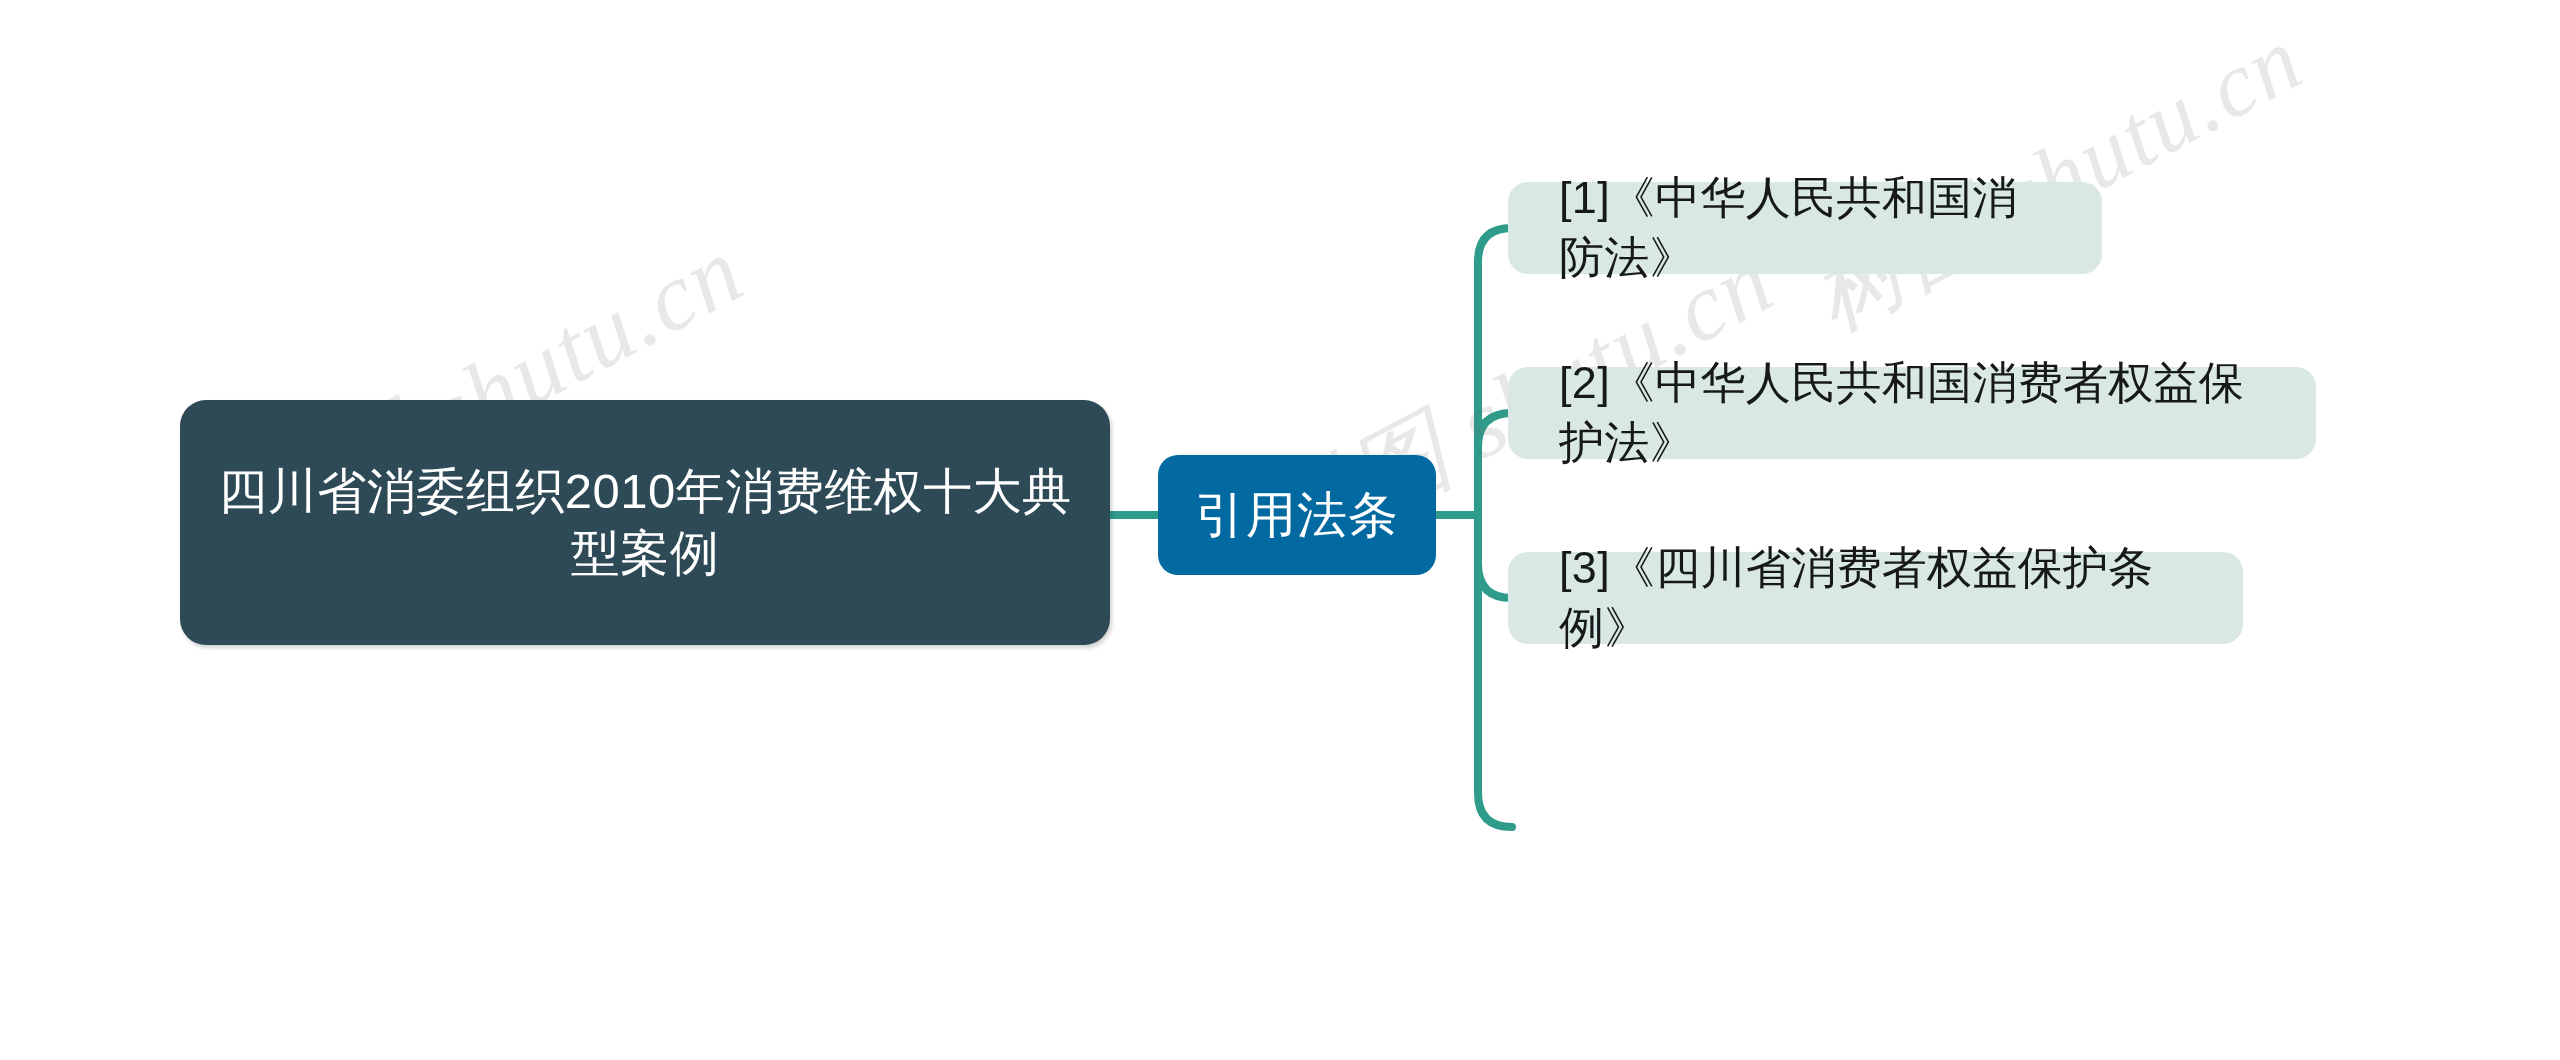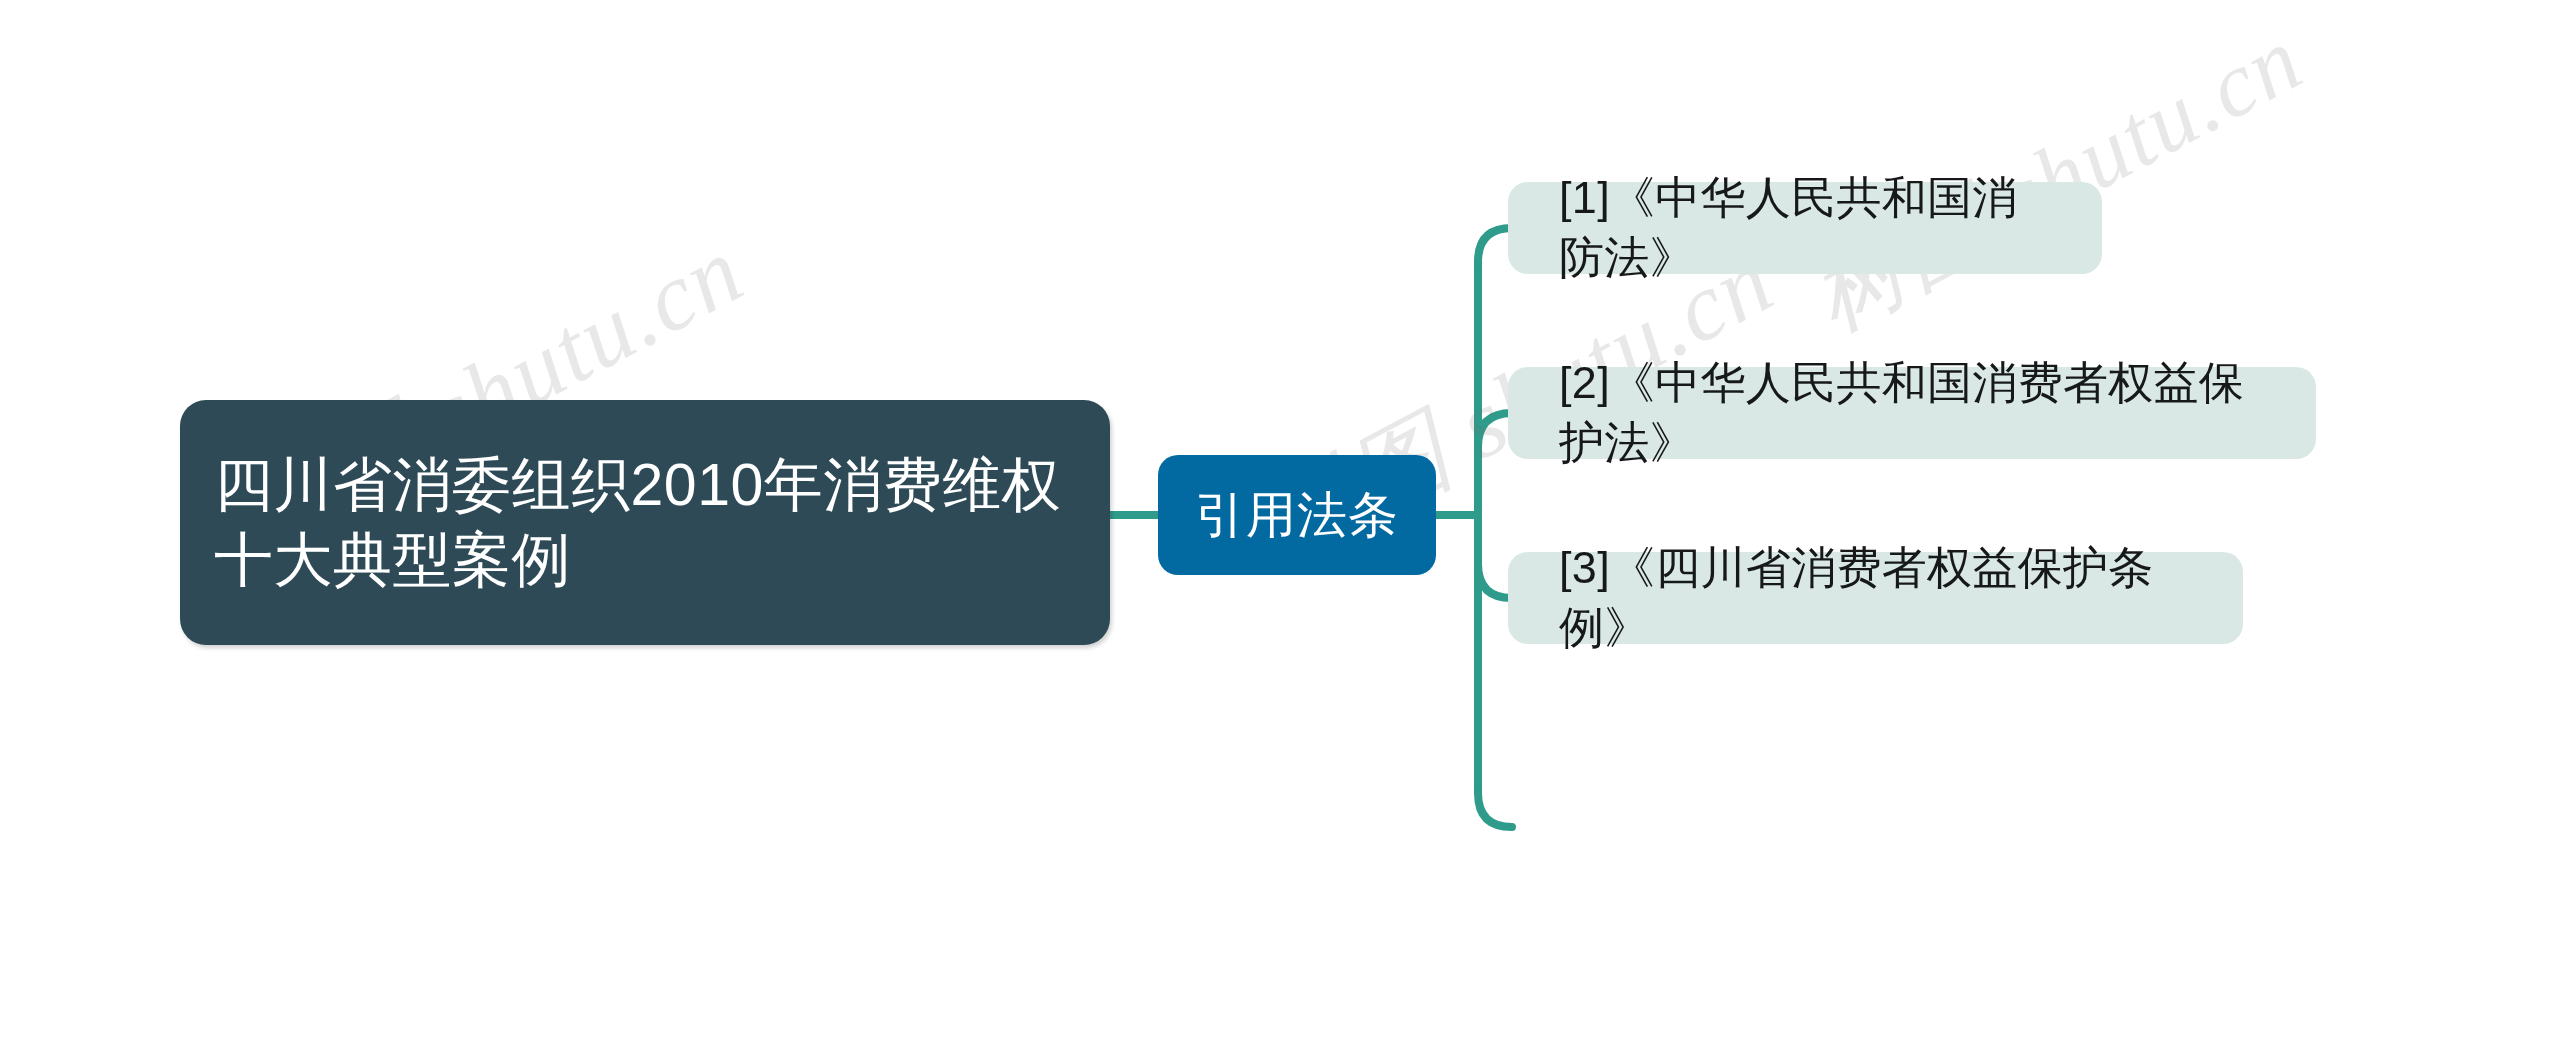--- a/index.html
+++ b/index.html
@@ -70,22 +70,23 @@
     top: 400px;
     width: 930px;
     height: 245px;
     background: #2d4a56;
     border-radius: 26px;
     justify-content: center;
     box-shadow: 2px 3px 4px rgba(0,0,0,0.18);
   }
   #root-node .node-text {
     color: #ffffff;
-    font-size: 59px;
+    font-size: 49px;
     line-height: 1.26;
+    text-align: center;
     padding: 0 34px;
     letter-spacing: 0.5px;
   }
 
   #branch-node {
     left: 1158px;
     top: 455px;
     width: 278px;
     height: 120px;
     background: #0369a1;

